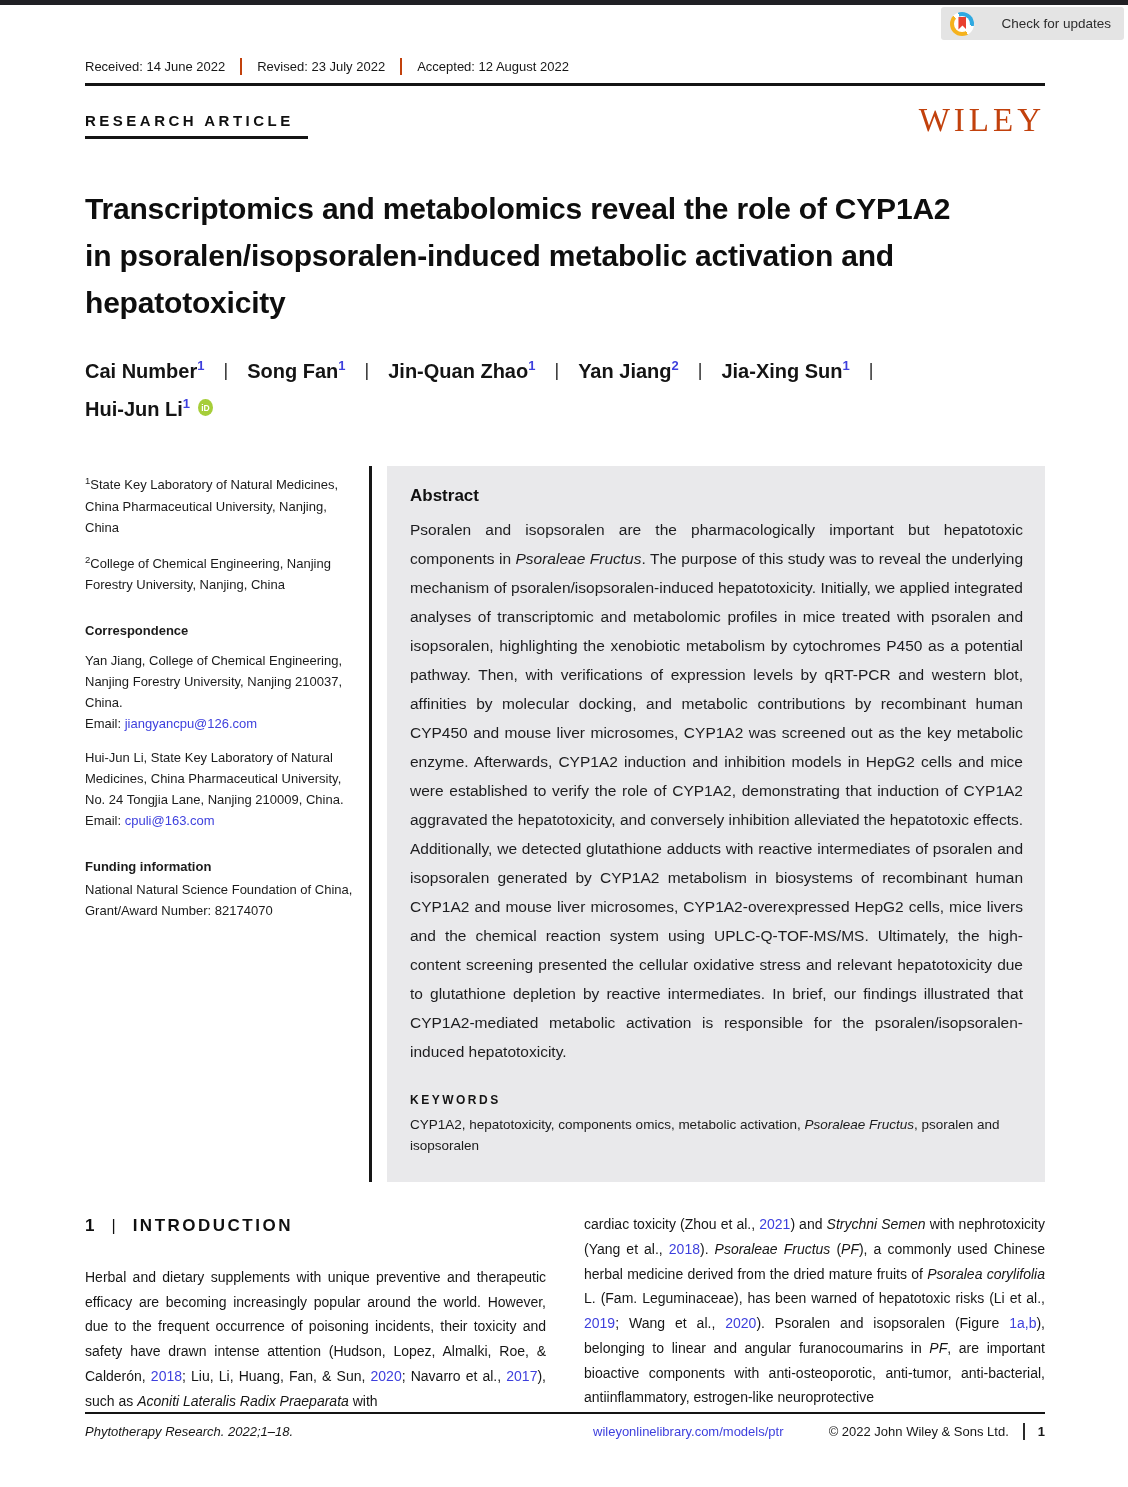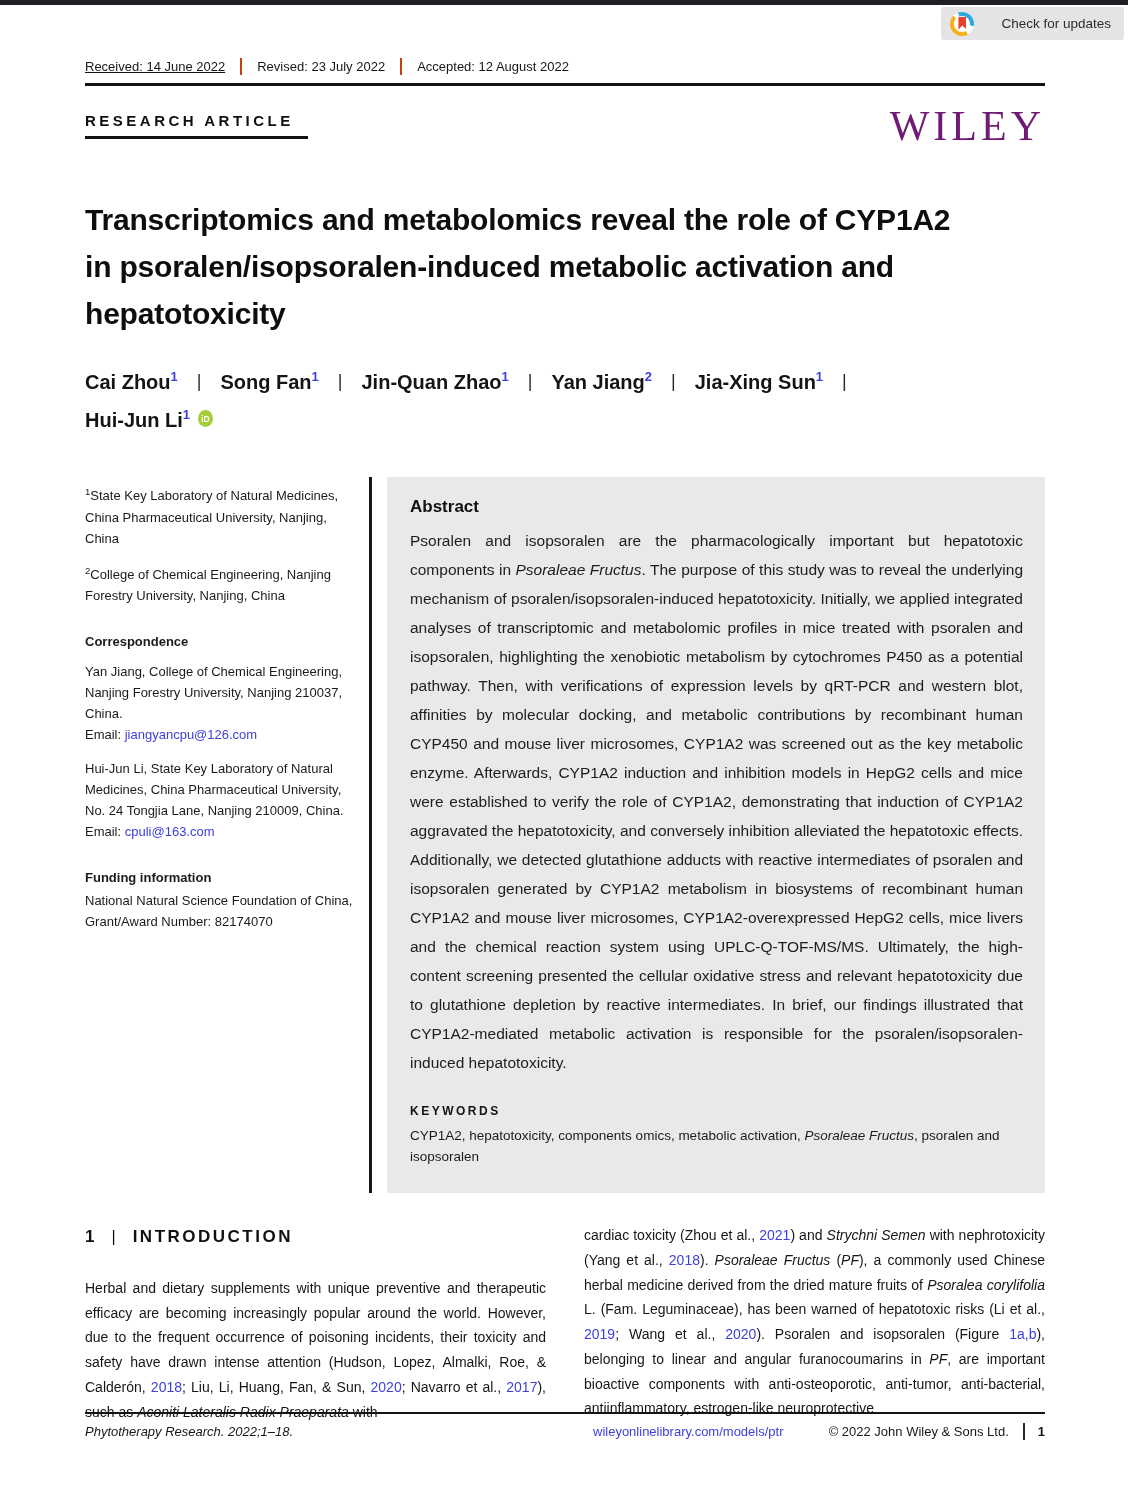--- a/index.html
+++ b/index.html
@@ -35,33 +35,33 @@
   }
 
   .page { position:absolute; left:85px; top:0; width:960px; }
 
   .dates-row {
     margin-top:58px; display:flex; align-items:stretch;
     font-size:13px; color:#171717;
     border-bottom:3px solid #141414; padding-bottom:8px;
   }
   .date-item { padding:1px 15px; }
-  .date-item:first-child { padding-left:0;text-decoration:underline; }
+  .date-item:first-child { padding-left:0; }
   .date-item + .date-item { border-left:2px solid #c2410c; }
 
   .doi-line { margin-top:9px; font-size:13px; color:#171717; }
 
   .header-row { margin-top:24px; display:flex; justify-content:space-between; align-items:flex-start; }
   .article-type {
     font-size:15px; font-weight:bold; letter-spacing:3.5px; color:#101010;
     border-bottom:3.5px solid #141414; padding:2px 14px 7px 0;
   }
   .wiley {
-    font-family:"Liberation Serif", serif; font-size:42px; letter-spacing:4px;
-    color:#701a75; margin-top:-8px; font-weight:500;
+    font-family:"Liberation Serif", serif; font-size:33px; letter-spacing:4px;
+    color:#c2410c; margin-top:-8px; font-weight:500;
   }
 
   .title { margin-top:46px; font-size:30px; font-weight:bold; color:#0e0e0e; line-height:47px; letter-spacing:-0.2px; }
 
   .authors { margin-top:32px; font-size:20px; font-weight:bold; color:#141414; }
   .authors-line { margin-bottom:13px; display:flex; align-items:center; }
   .author sup { color:#3d3fdd; font-size:13px; font-weight:bold; }
   .a-sep { font-weight:400; color:#2a2a2a; margin:0 19px; font-size:18px; }
   .orcid {
     display:inline-flex; width:15px; height:17px; border-radius:50%; background:#a6ce39;
@@ -130,21 +130,21 @@
   </div>
 
   <div class="title">
     <div>Transcriptomics and metabolomics reveal the role of CYP1A2</div>
     <div>in psoralen/isopsoralen-induced metabolic activation and</div>
     <div>hepatotoxicity</div>
   </div>
 
   <div class="authors">
     <div class="authors-line">
-      <span class="author"><span>Cai Zhou</span><sup>1</sup></span>
+      <span class="author"><span>Cai Number</span><sup>1</sup></span>
       <span class="a-sep">|</span>
       <span class="author"><span>Song Fan</span><sup>1</sup></span>
       <span class="a-sep">|</span>
       <span class="author"><span>Jin-Quan Zhao</span><sup>1</sup></span>
       <span class="a-sep">|</span>
       <span class="author"><span>Yan Jiang</span><sup>2</sup></span>
       <span class="a-sep">|</span>
       <span class="author"><span>Jia-Xing Sun</span><sup>1</sup></span>
       <span class="a-sep">|</span>
     </div>

